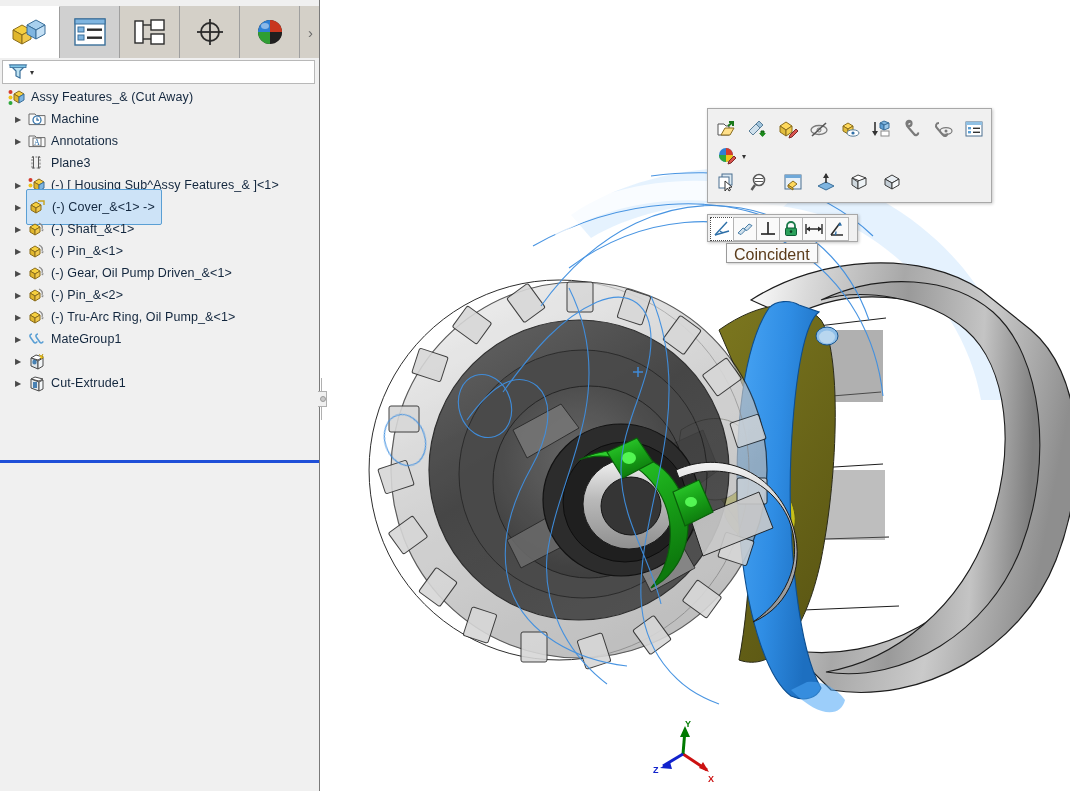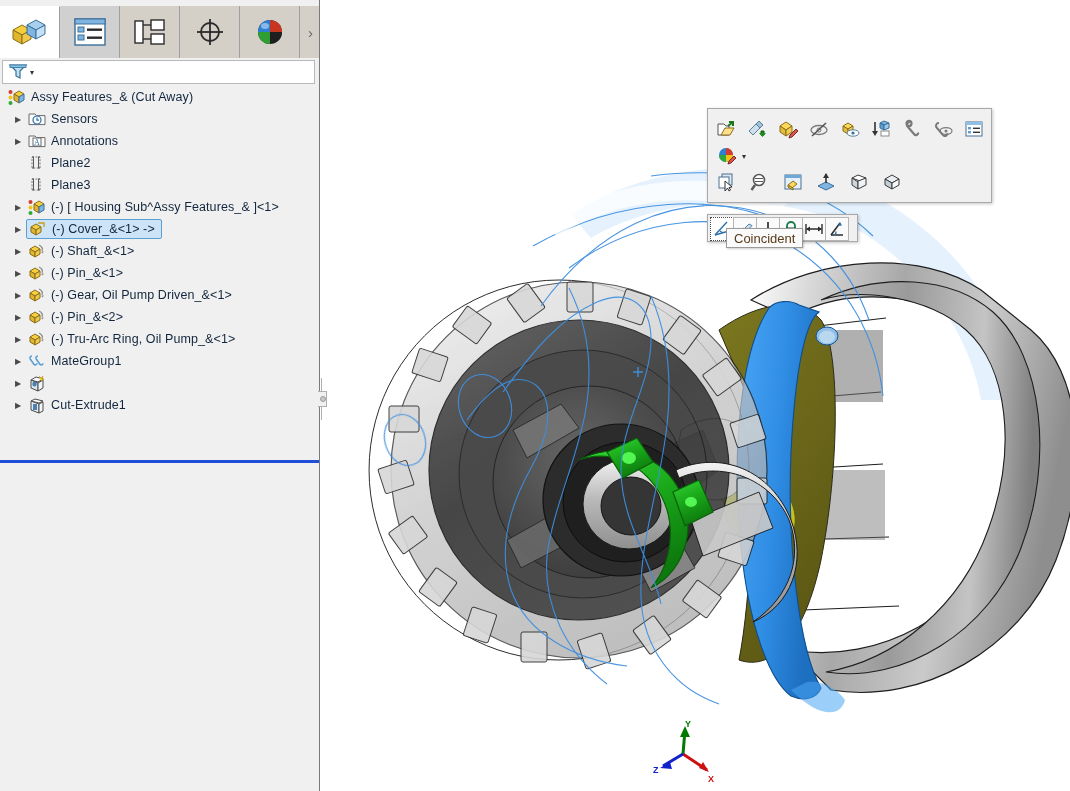--- a/index.html
+++ b/index.html
@@ -25,21 +25,21 @@
     display:flex;align-items:center;padding-left:5px;}
 
   .tree{position:absolute;left:0;top:86px;width:319px;}
   .row{height:22px;display:flex;align-items:center;padding-left:4px;
     white-space:nowrap;box-sizing:border-box;}
   .row .arrow{width:16px;flex:0 0 16px;display:flex;align-items:center;
     justify-content:center;color:#4a4a4a;font-size:8px;}
   .row .ic{width:22px;flex:0 0 22px;display:flex;align-items:center;justify-content:center;}
   .row .lbl{font-size:12.5px;color:#12263d;padding-left:3px;letter-spacing:.1px;}
   .row.selected .selbox{background:#cde3f7;border:1px solid #5a9fd4;
-    border-radius:2px;display:flex;align-items:center;height:20px;
+    border-radius:2px;display:flex;align-items:center;height:36px;
     padding:0 6px 0 0;box-sizing:border-box;}
   .row.root{padding-left:6px;}
   .indent1{padding-left:10px;}
   .rollback{position:absolute;left:0;top:460px;width:319px;height:3px;background:#1f4fd8;}
 
   .splitter{position:absolute;left:318px;top:378px;width:10px;height:42px;}
   .splitter .bar{position:absolute;left:3px;top:0;width:1px;height:42px;background:#b0b0b0;}
   .splitter .notch{position:absolute;left:0px;top:13px;width:9px;height:16px;
     background:#f0f0f0;border:1px solid #b0b0b0;border-left:none;box-sizing:border-box;}
   .splitter .dot{position:absolute;left:2px;top:18px;width:6px;height:6px;border-radius:50%;
@@ -55,23 +55,23 @@
   .ctx-row{display:flex;align-items:center;gap:11px;height:29px;}
   .ctx-row.r2{height:26px;gap:4px;}
   .ctx-ic{width:22px;height:22px;display:flex;align-items:center;justify-content:center;}
   .caret{color:#333;font-size:8px;}
 
   .mate-toolbar{left:707px;top:214px;width:151px;height:28px;padding:2px;display:flex;}
   .mate-btn{width:24px;height:24px;display:flex;align-items:center;justify-content:center;
     border:1px solid #b5b5b5;background:#fafafa;box-sizing:border-box;margin-right:-1px;}
   .mate-btn.active{border:1px dotted #4a4a4a;background:#fff;}
 
-  .tooltip{position:absolute;left:726px;top:228px;height:20px;
+  .tooltip{position:absolute;left:726px;top:243px;height:20px;
     background:#fafafa;border:1px solid #9a9a9a;color:#5a3b1a;
-    font-size:13px;padding:2px 7px 0 7px;box-sizing:border-box;
+    font-size:16px;padding:2px 7px 0 7px;box-sizing:border-box;
     box-shadow:1px 1px 2px rgba(0,0,0,.2);}
 
   
   .triad{position:absolute;left:330px;top:718px;width:70px;height:68px;}
   .triad .ax{font-size:9px;font-weight:bold;}
 </style>
 </head>
 <body>
 
 <div class="app">
@@ -534,49 +534,37 @@
 
       <div class="row indent1">
         <span class="arrow">▶</span>
         <span class="ic">
           <svg width="18" height="18" viewBox="0 0 18 18">
               <path d="M1 4 h6 l1.5 1.6 H17 v9 H1 Z" fill="#fafafa" stroke="#6a6a6a"></path>
               <circle cx="9" cy="10" r="4" fill="#fff" stroke="#2d6fa8" stroke-width="1.2"></circle>
               <path d="M9 7.6 v2.6 h2" stroke="#2d6fa8" stroke-width="1.2" fill="none"></path>
             </svg>
         </span>
-        <span class="lbl">Sensors</span>
+        <span class="lbl">Machine</span>
       </div>
 
 
       <div class="row indent1">
         <span class="arrow">▶</span>
         <span class="ic">
           <svg width="18" height="18" viewBox="0 0 18 18">
               <path d="M1 4 h6 l1.5 1.6 H17 v9 H1 Z" fill="#fafafa" stroke="#6a6a6a"></path>
               <rect x="5" y="6" width="8" height="8" fill="#fff" stroke="#6a6a6a"></rect>
               <text x="9" y="13" font-size="8" text-anchor="middle" fill="#2d6fa8" font-family="'Liberation Serif',serif">A</text>
             </svg>
         </span>
         <span class="lbl">Annotations</span>
       </div>
 
 
-      <div class="row indent1">
-        <span class="arrow"></span>
-        <span class="ic">
-          <svg width="18" height="18" viewBox="0 0 18 18">
-              <path d="M4 3 h8 v11 h-8 Z" fill="none" stroke="#7a7a7a" stroke-dasharray="2 1.4"></path>
-              <path d="M4 3 h2 M10 3 h2 M4 14 h2 M10 14 h2" stroke="#5a5a5a" stroke-width="1.2"></path>
-              <line x1="5.5" y1="3" x2="5.5" y2="14" stroke="#5a5a5a" stroke-width="1"></line>
-              <line x1="10.5" y1="3" x2="10.5" y2="14" stroke="#5a5a5a" stroke-width="1"></line>
-            </svg>
-        </span>
-        <span class="lbl">Plane2</span>
-      </div>
 
       <div class="row indent1">
         <span class="arrow"></span>
         <span class="ic">
           <svg width="18" height="18" viewBox="0 0 18 18">
               <path d="M4 3 h8 v11 h-8 Z" fill="none" stroke="#7a7a7a" stroke-dasharray="2 1.4"></path>
               <path d="M4 3 h2 M10 3 h2 M4 14 h2 M10 14 h2" stroke="#5a5a5a" stroke-width="1.2"></path>
               <line x1="5.5" y1="3" x2="5.5" y2="14" stroke="#5a5a5a" stroke-width="1"></line>
               <line x1="10.5" y1="3" x2="10.5" y2="14" stroke="#5a5a5a" stroke-width="1"></line>
             </svg>

